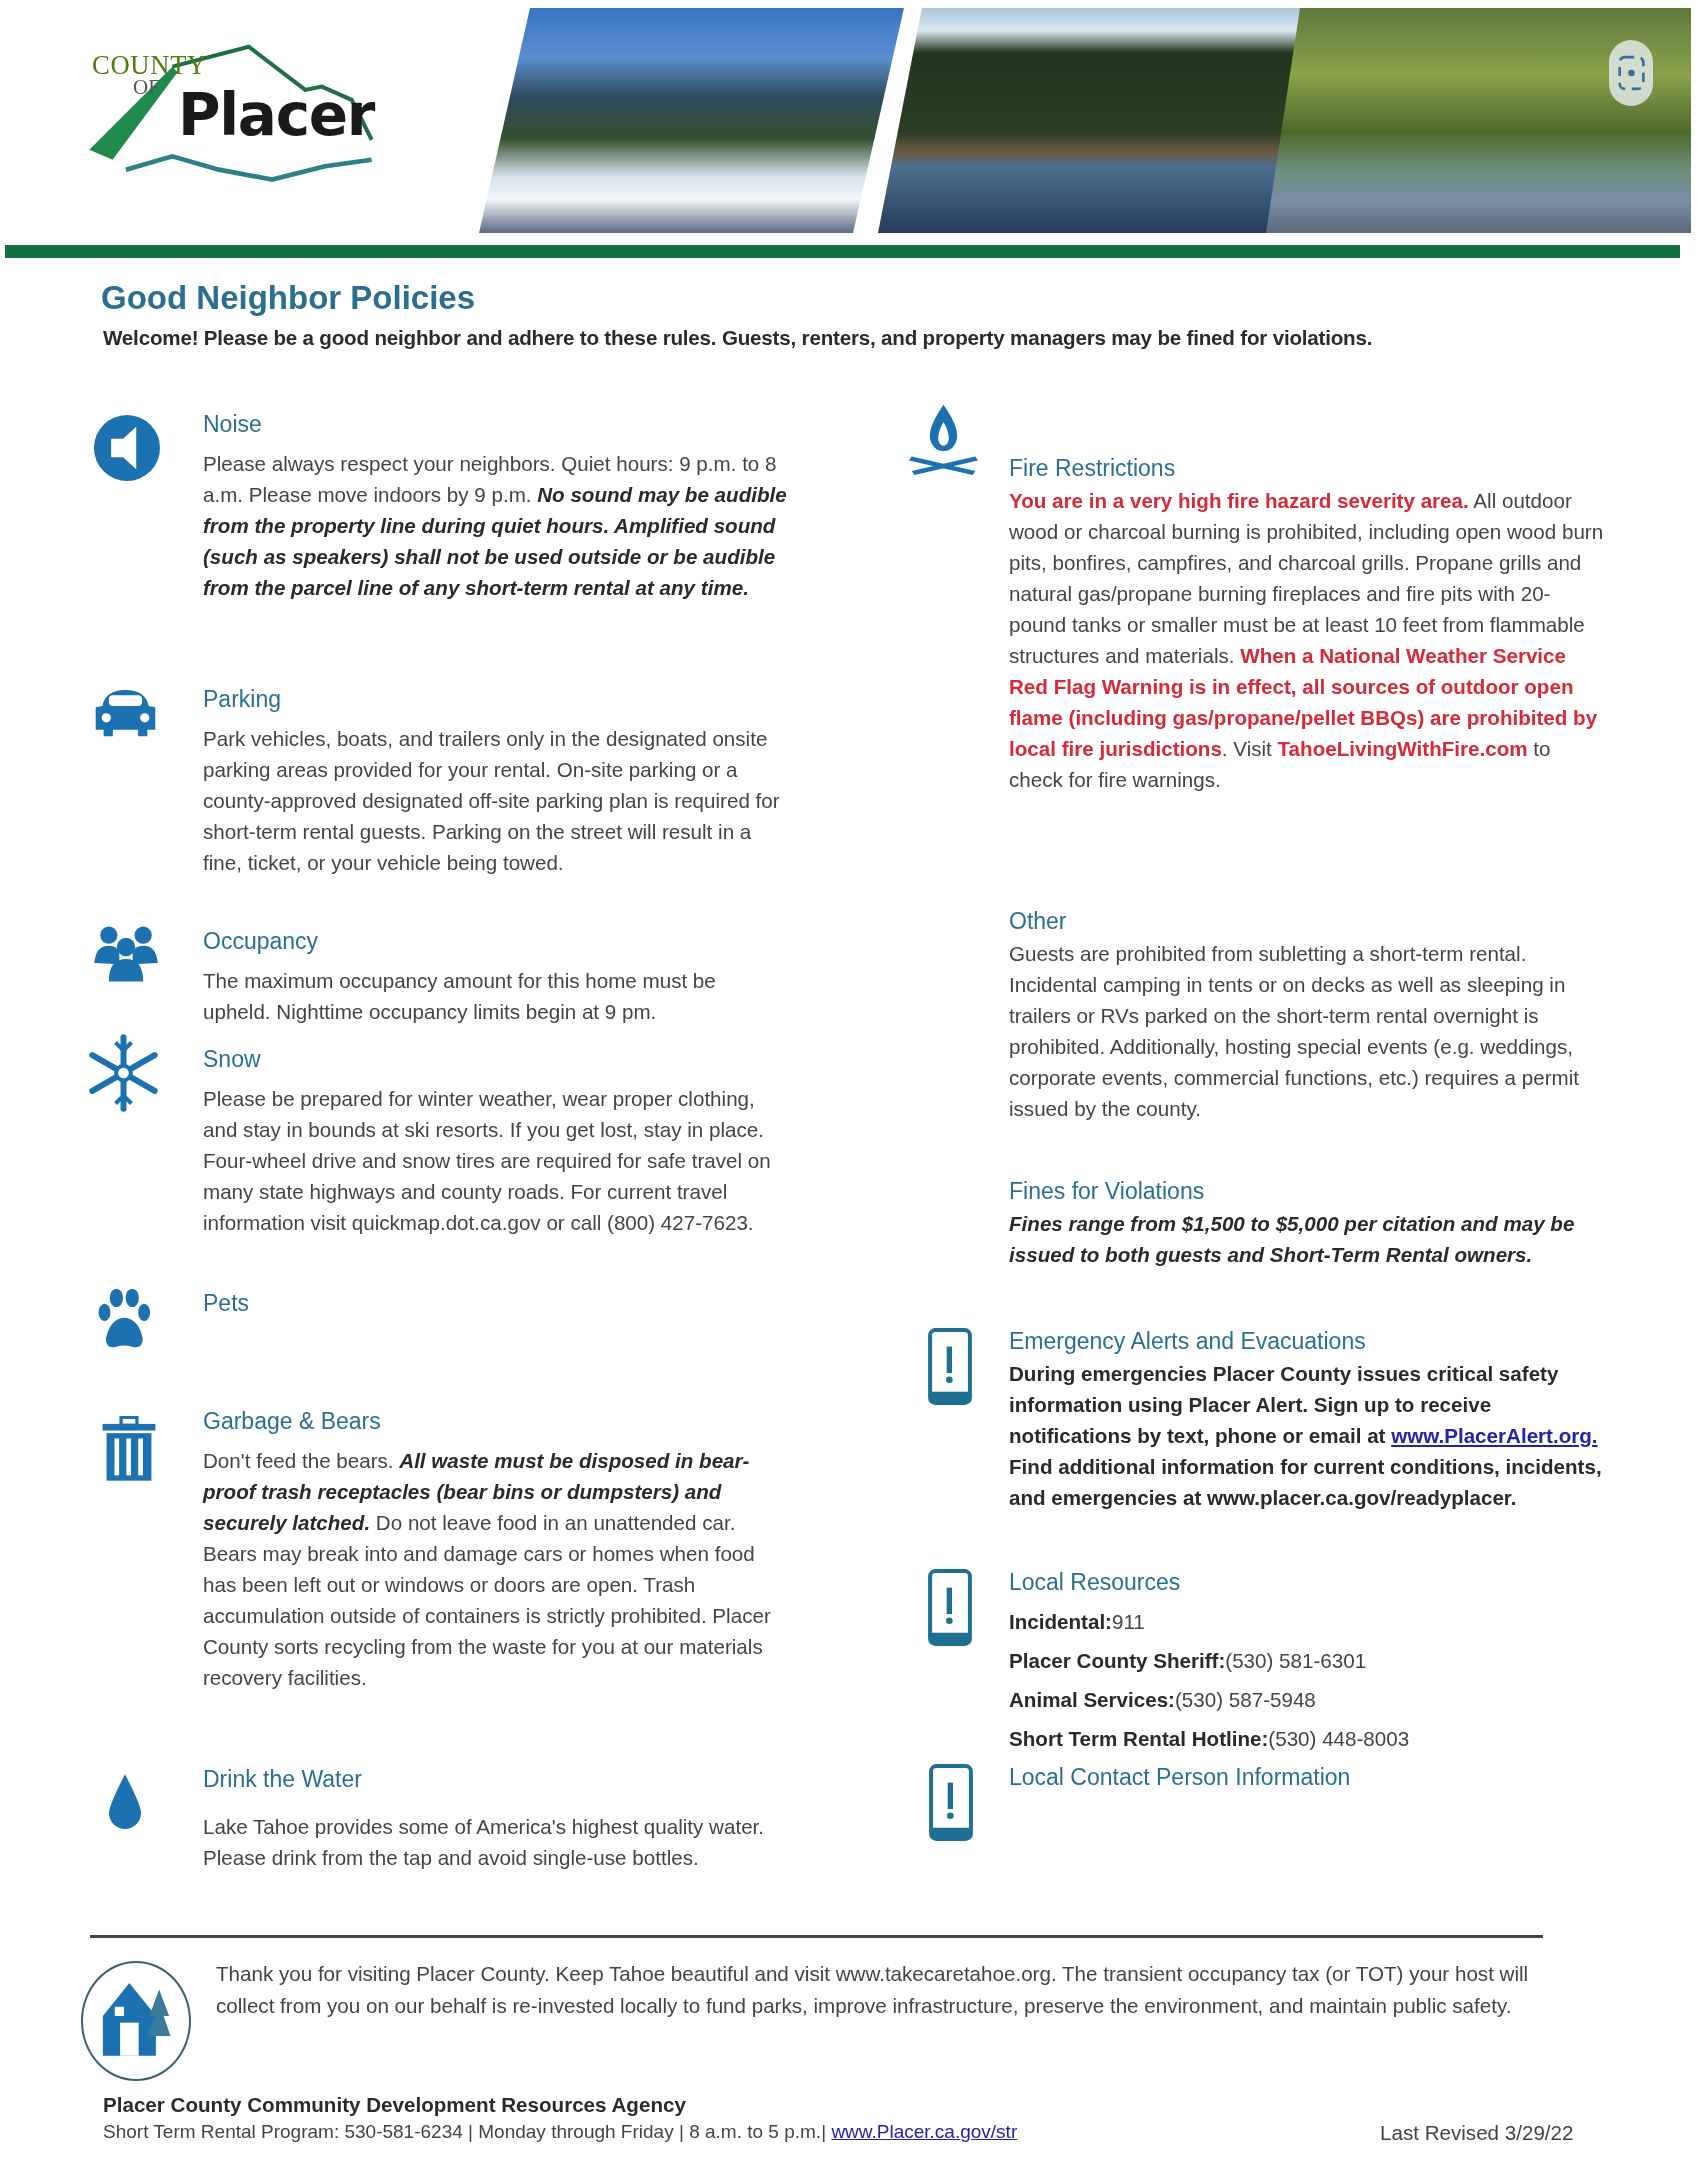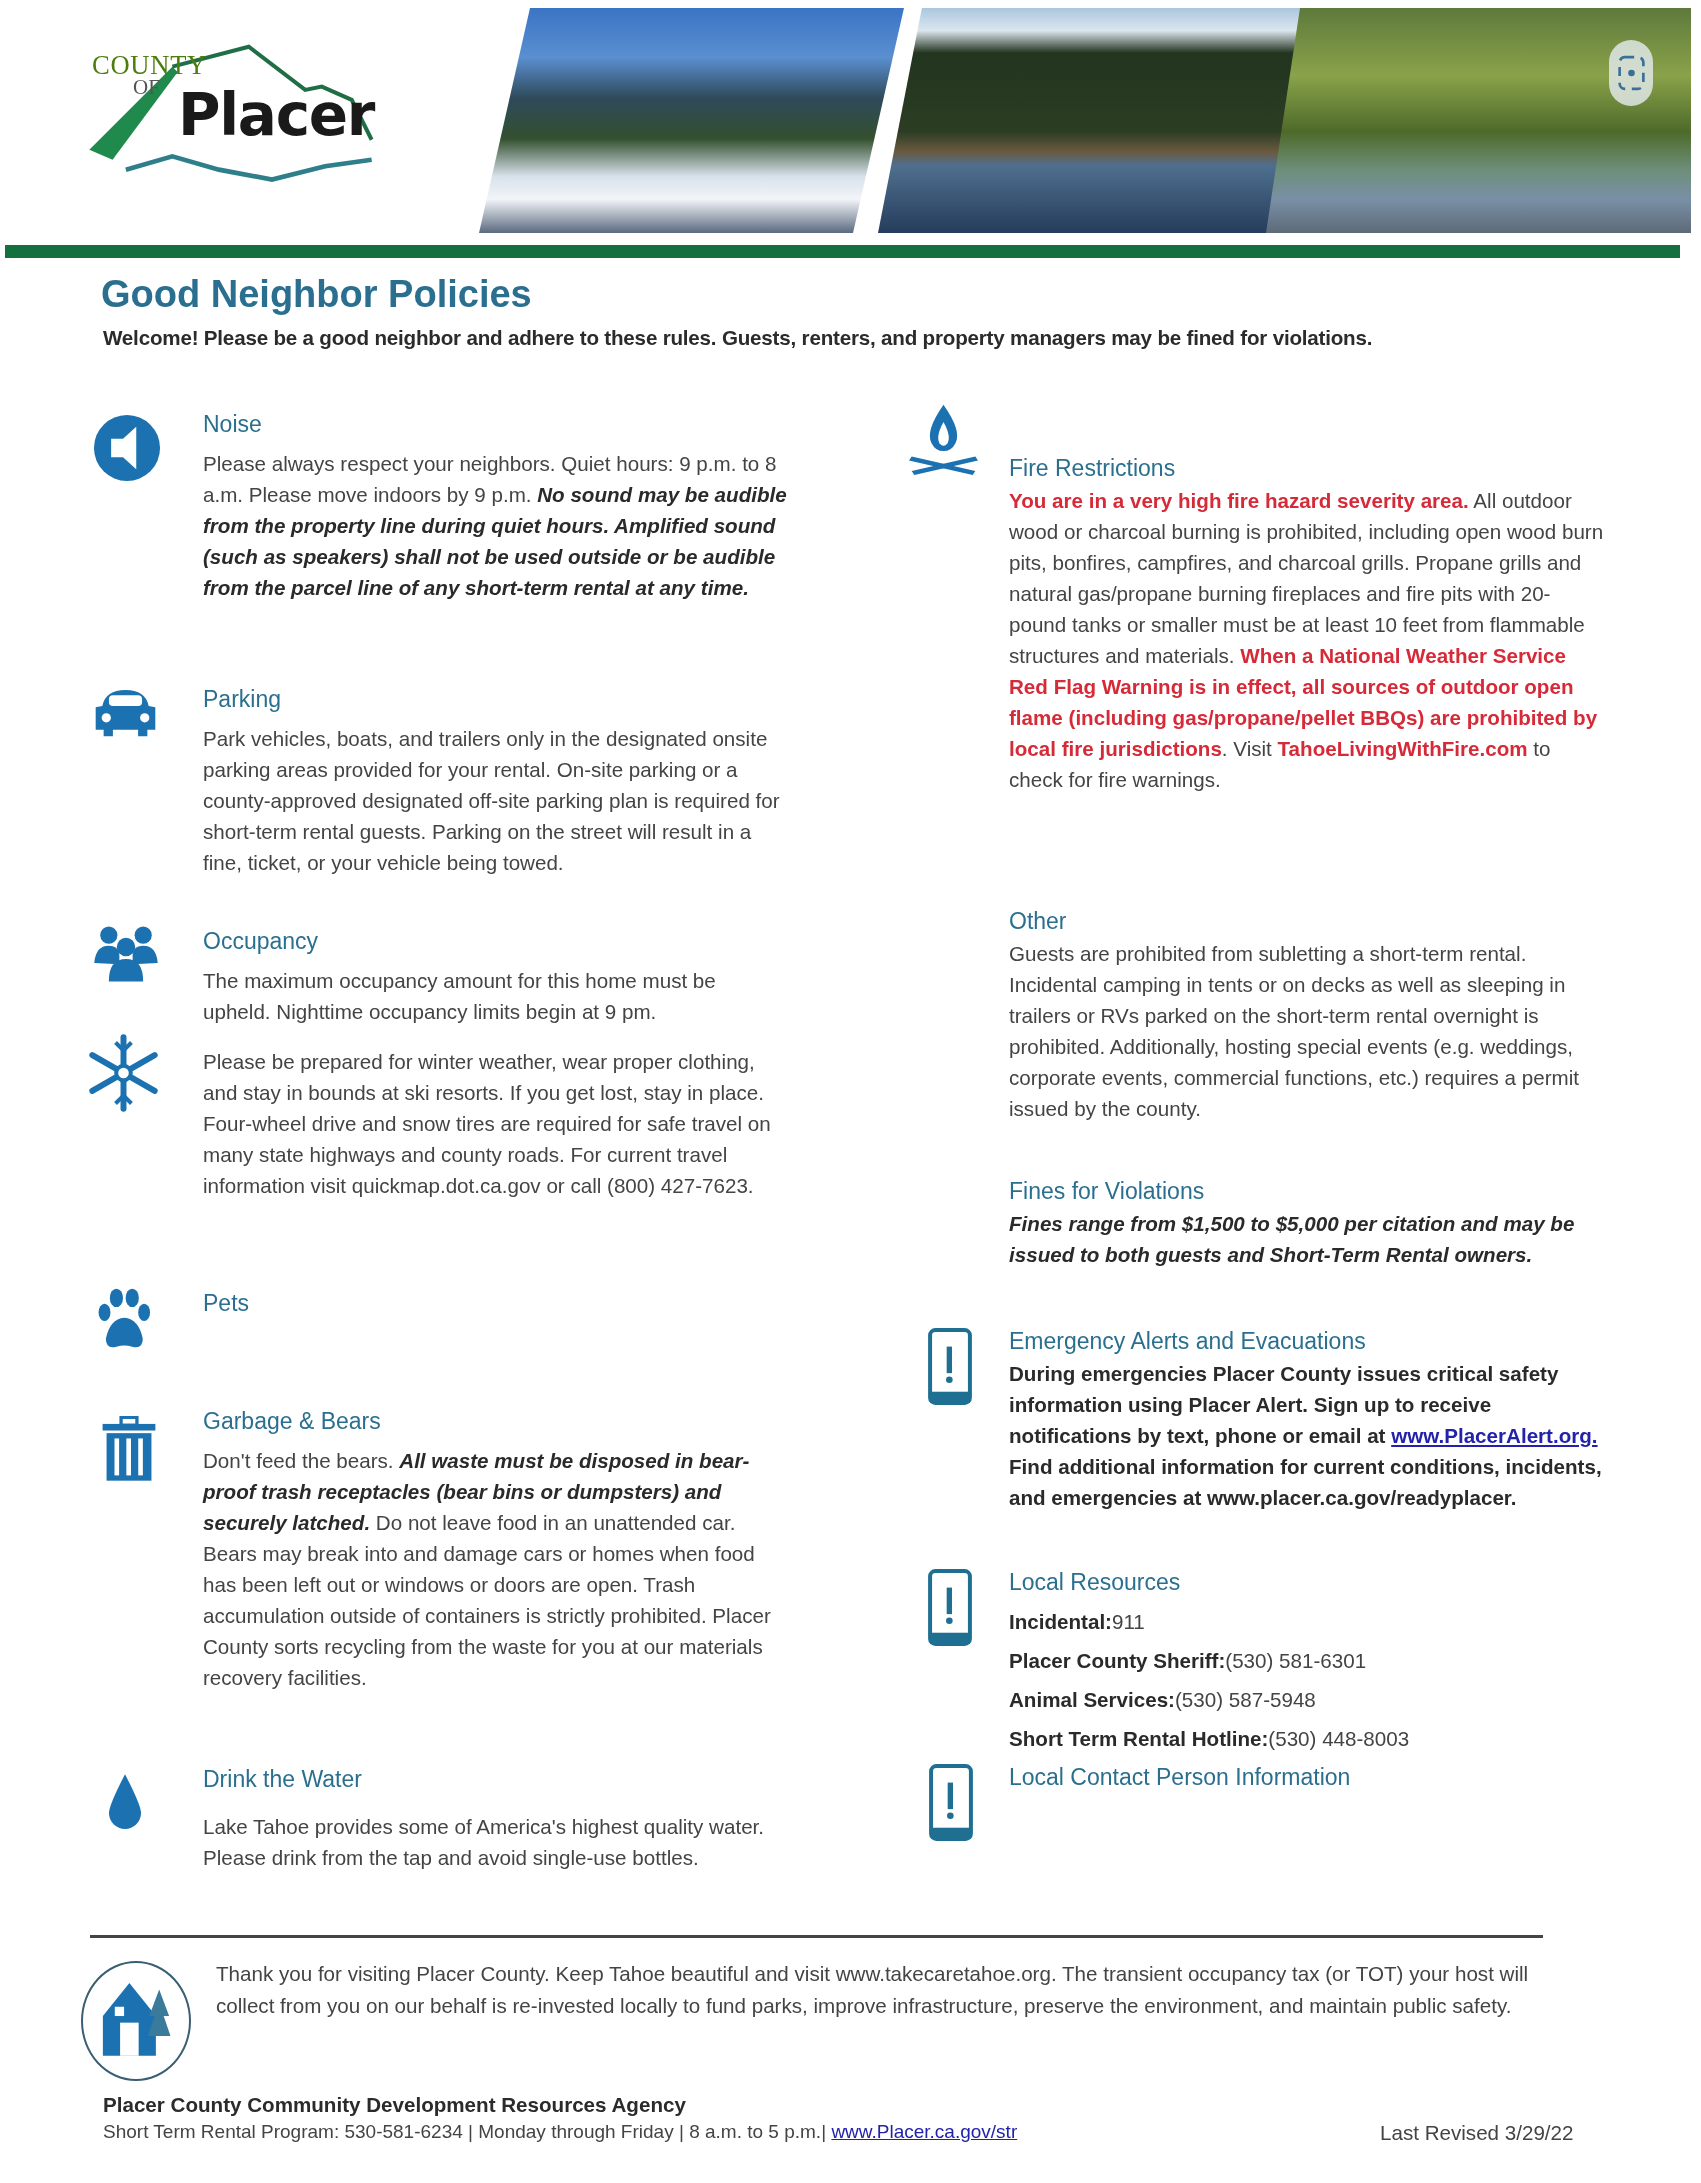--- a/index.html
+++ b/index.html
@@ -13,21 +13,21 @@
   .photo{top:8px;height:225px;}
   .photo1{left:479px;width:425px;clip-path:polygon(12% 0,100% 0,88% 100%,0 100%);
     background:linear-gradient(180deg,#3a74c4 0%,#5a8fd0 22%,#2f4a5a 40%,#33502f 58%,#d9e2ec 75%,#f2f4f8 85%,#5b6a80 100%);}
   .photo2{left:878px;width:439px;clip-path:polygon(10% 0,100% 0,92% 100%,0 100%);
     background:linear-gradient(180deg,#aac7de 0%,#dbe6ee 10%,#23341f 20%,#2c3d24 55%,#6a5a40 64%,#4f6f8e 70%,#263c5c 100%);}
   .photo3{left:1266px;width:425px;clip-path:polygon(8% 0,100% 0,100% 100%,0 100%);
     background:linear-gradient(180deg,#5e7a3c 0%,#8aa24a 30%,#4e6a2a 55%,#6d8f7a 72%,#7a8fa6 85%,#5d6a78 100%);}
   .scan-badge{left:1609px;top:40px;width:44px;height:66px;border-radius:22px;background:rgba(230,236,240,0.8);display:flex;align-items:center;justify-content:center;}
   .greenbar{left:5.3px;top:245px;width:1675px;height:13.3px;background:#14703e;}
   
-  .page-title{left:101px;top:273px;font-size:38px;font-weight:bold;color:#2a6f8f;}
+  .page-title{left:101px;top:279px;font-size:33px;font-weight:bold;color:#2a6f8f;}
   .welcome{left:103px;top:326px;font-size:20.6px;font-weight:bold;color:#2b2b2b;letter-spacing:-0.2px;}
   
   .section{position:absolute;}
   .sec-icon{position:absolute;color:#1c72b0;}
   .sec-title{font-size:23px;color:#2a6f8f;margin:0 0 9.3px 0;line-height:1.2;}
   .sec-body{font-size:20.6px;line-height:31px;color:#444;}
   .sec-body .bi{font-weight:bold;font-style:italic;color:#2a2a2a;}
   .sec-body .red{font-weight:bold;color:#d62a38;}
   .sec-body .b{font-weight:bold;color:#2a2a2a;}
   .sec-body .link{color:#2222aa;text-decoration:underline;}
@@ -116,20 +116,21 @@
           <line x1="8" y1="33" x2="102" y2="87"></line>
           <line x1="8" y1="87" x2="102" y2="33"></line>
         </g>
         <g stroke="#1c72b0" stroke-width="6" fill="none">
           <polyline points="43,14 55,26 67,14"></polyline>
           <polyline points="43,106 55,94 67,106"></polyline>
         </g>
         <circle cx="55" cy="60" r="11" fill="#fff" stroke="#1c72b0" stroke-width="6"></circle>
       </svg>
   </div>
+  <div class="sec-title">Snow</div>
   <div class="sec-body"><span>Please be prepared for winter weather, wear proper clothing, and stay in bounds at ski resorts. If you get lost, stay in place. Four-wheel drive and snow tires are required for safe travel on many state highways and county roads. For current travel information visit quickmap.dot.ca.gov or call (800) 427-7623.</span></div>
 </div>
 
 <div class="section" style="left:203px;top:1290px;width:585px;">
   <div class="sec-icon" style="left:-113px;top:-4px;">
     <svg width="66" height="66" viewBox="0 0 100 100">
         <ellipse cx="22" cy="40" rx="9" ry="13" fill="#1c72b0"></ellipse>
         <ellipse cx="40" cy="18" rx="10" ry="14" fill="#1c72b0"></ellipse>
         <ellipse cx="64" cy="18" rx="10" ry="14" fill="#1c72b0"></ellipse>
         <ellipse cx="82" cy="40" rx="9" ry="13" fill="#1c72b0"></ellipse>

